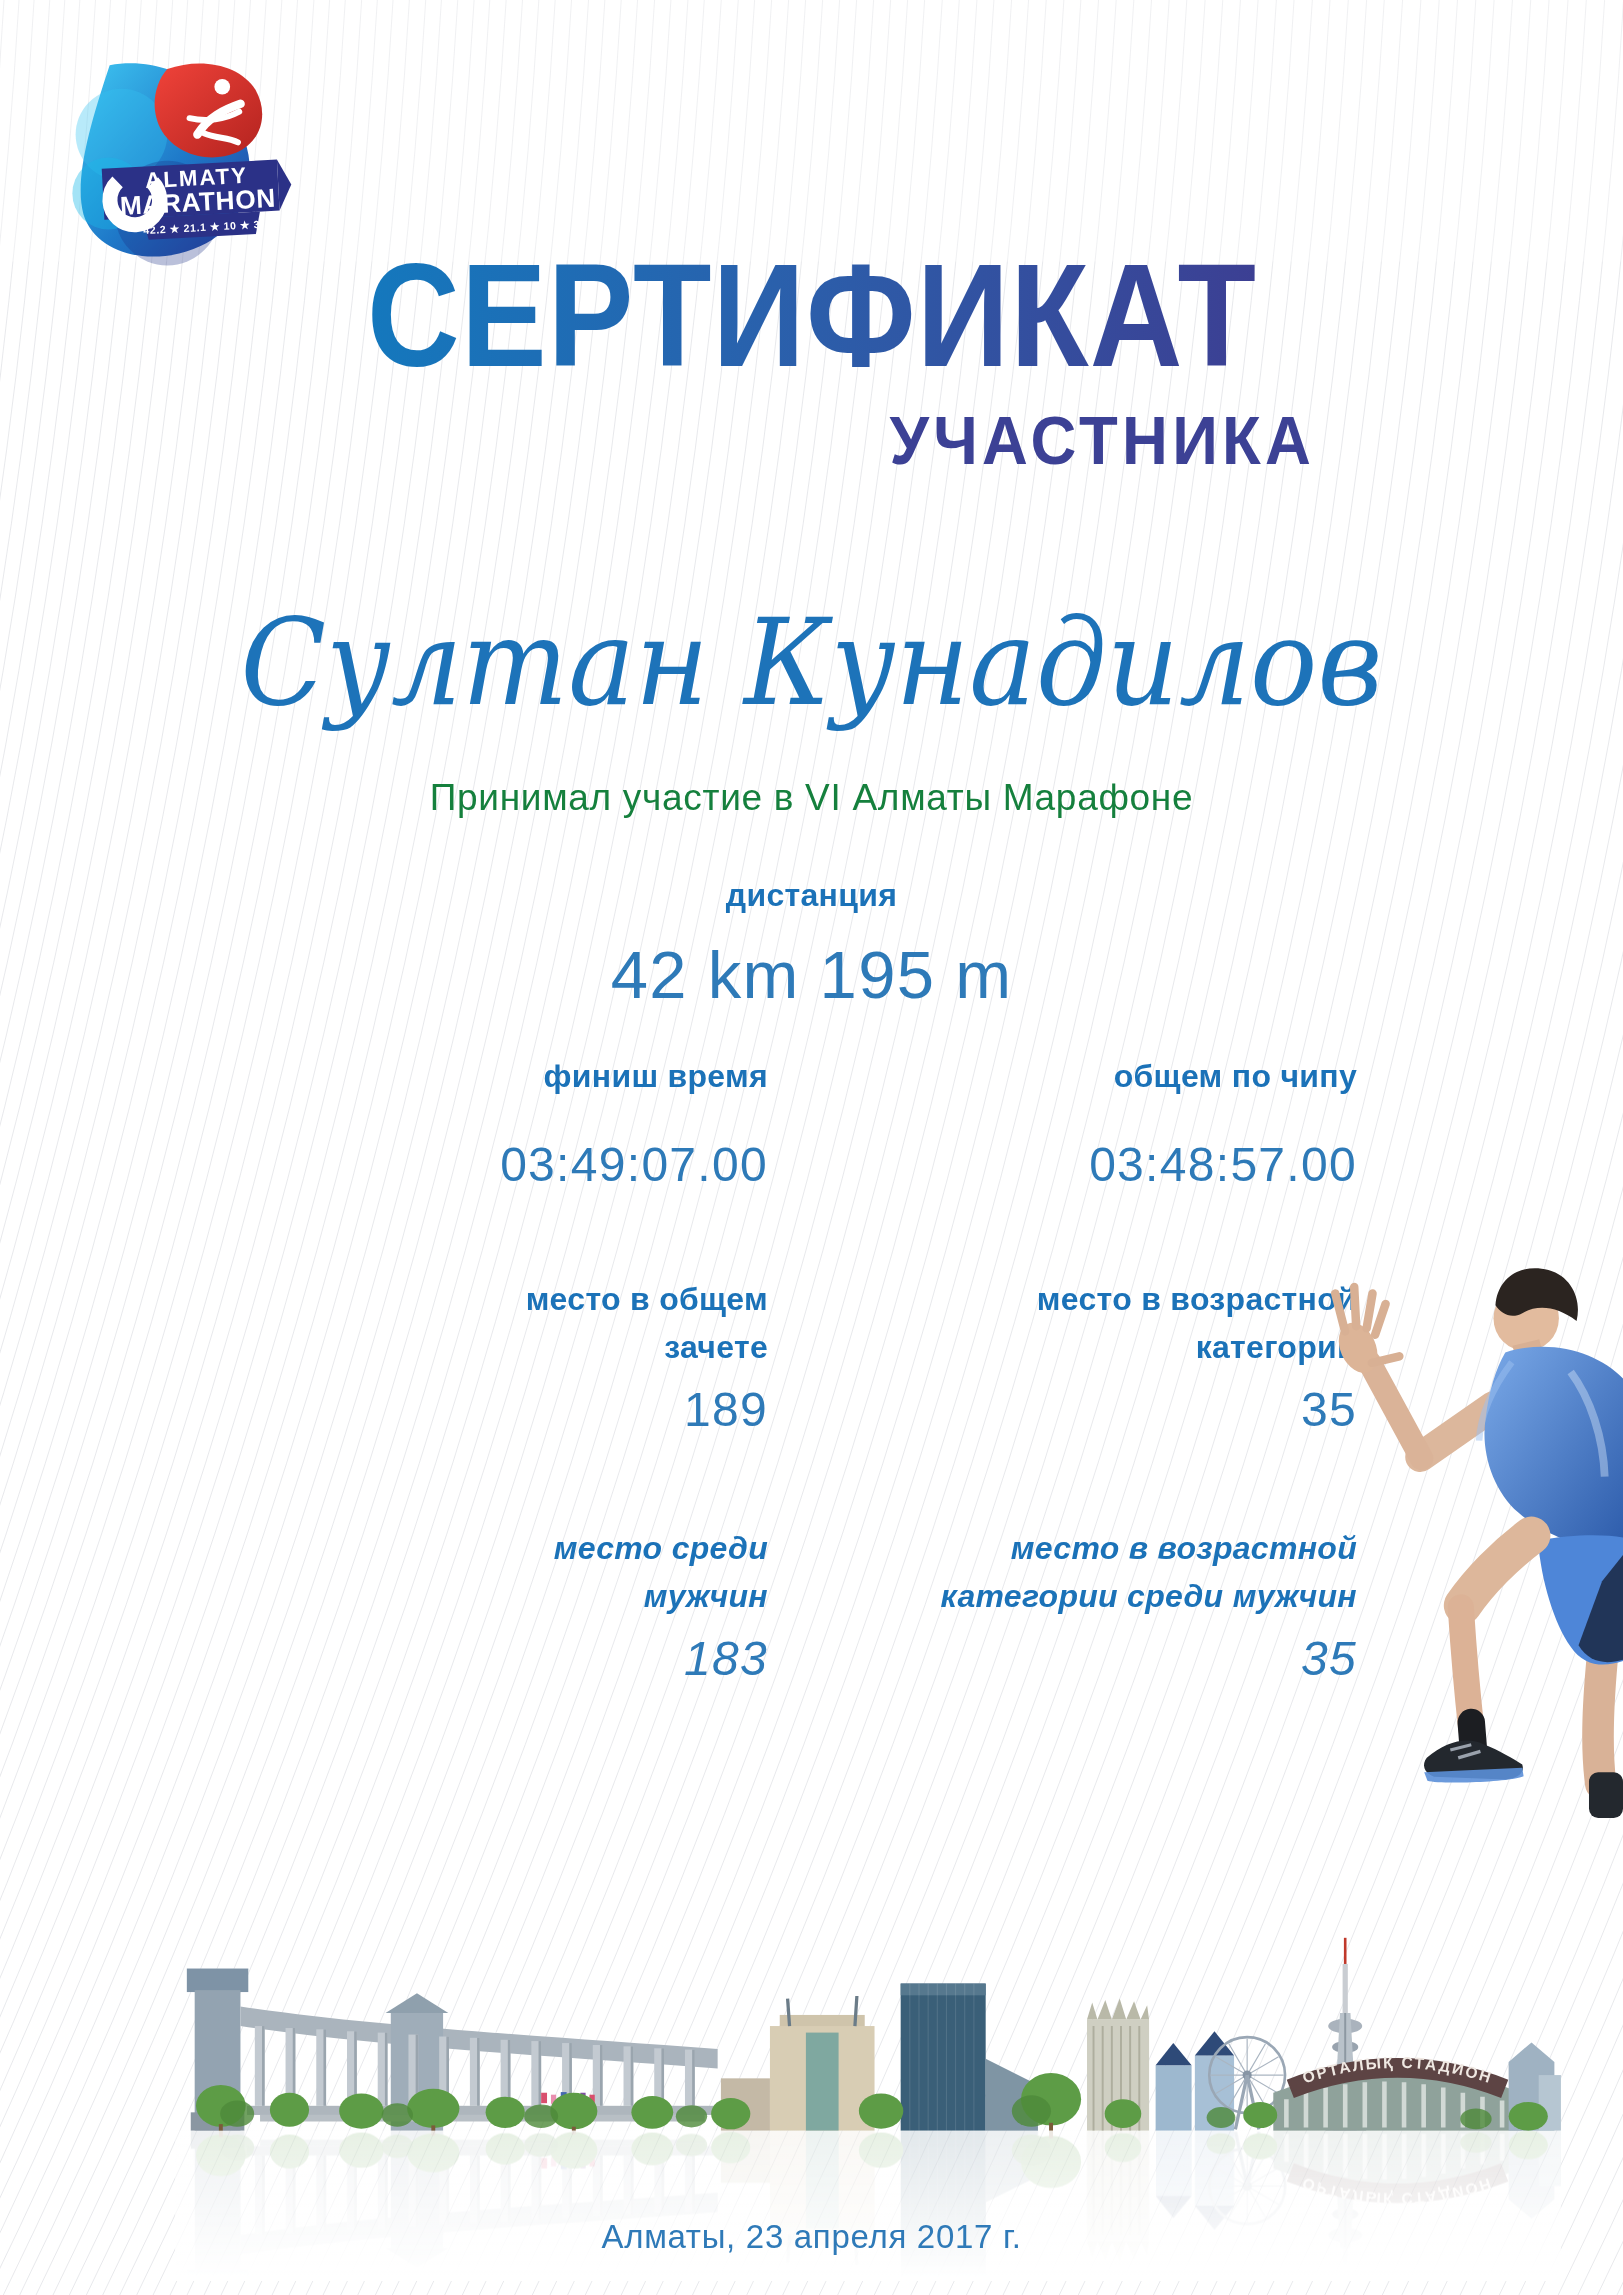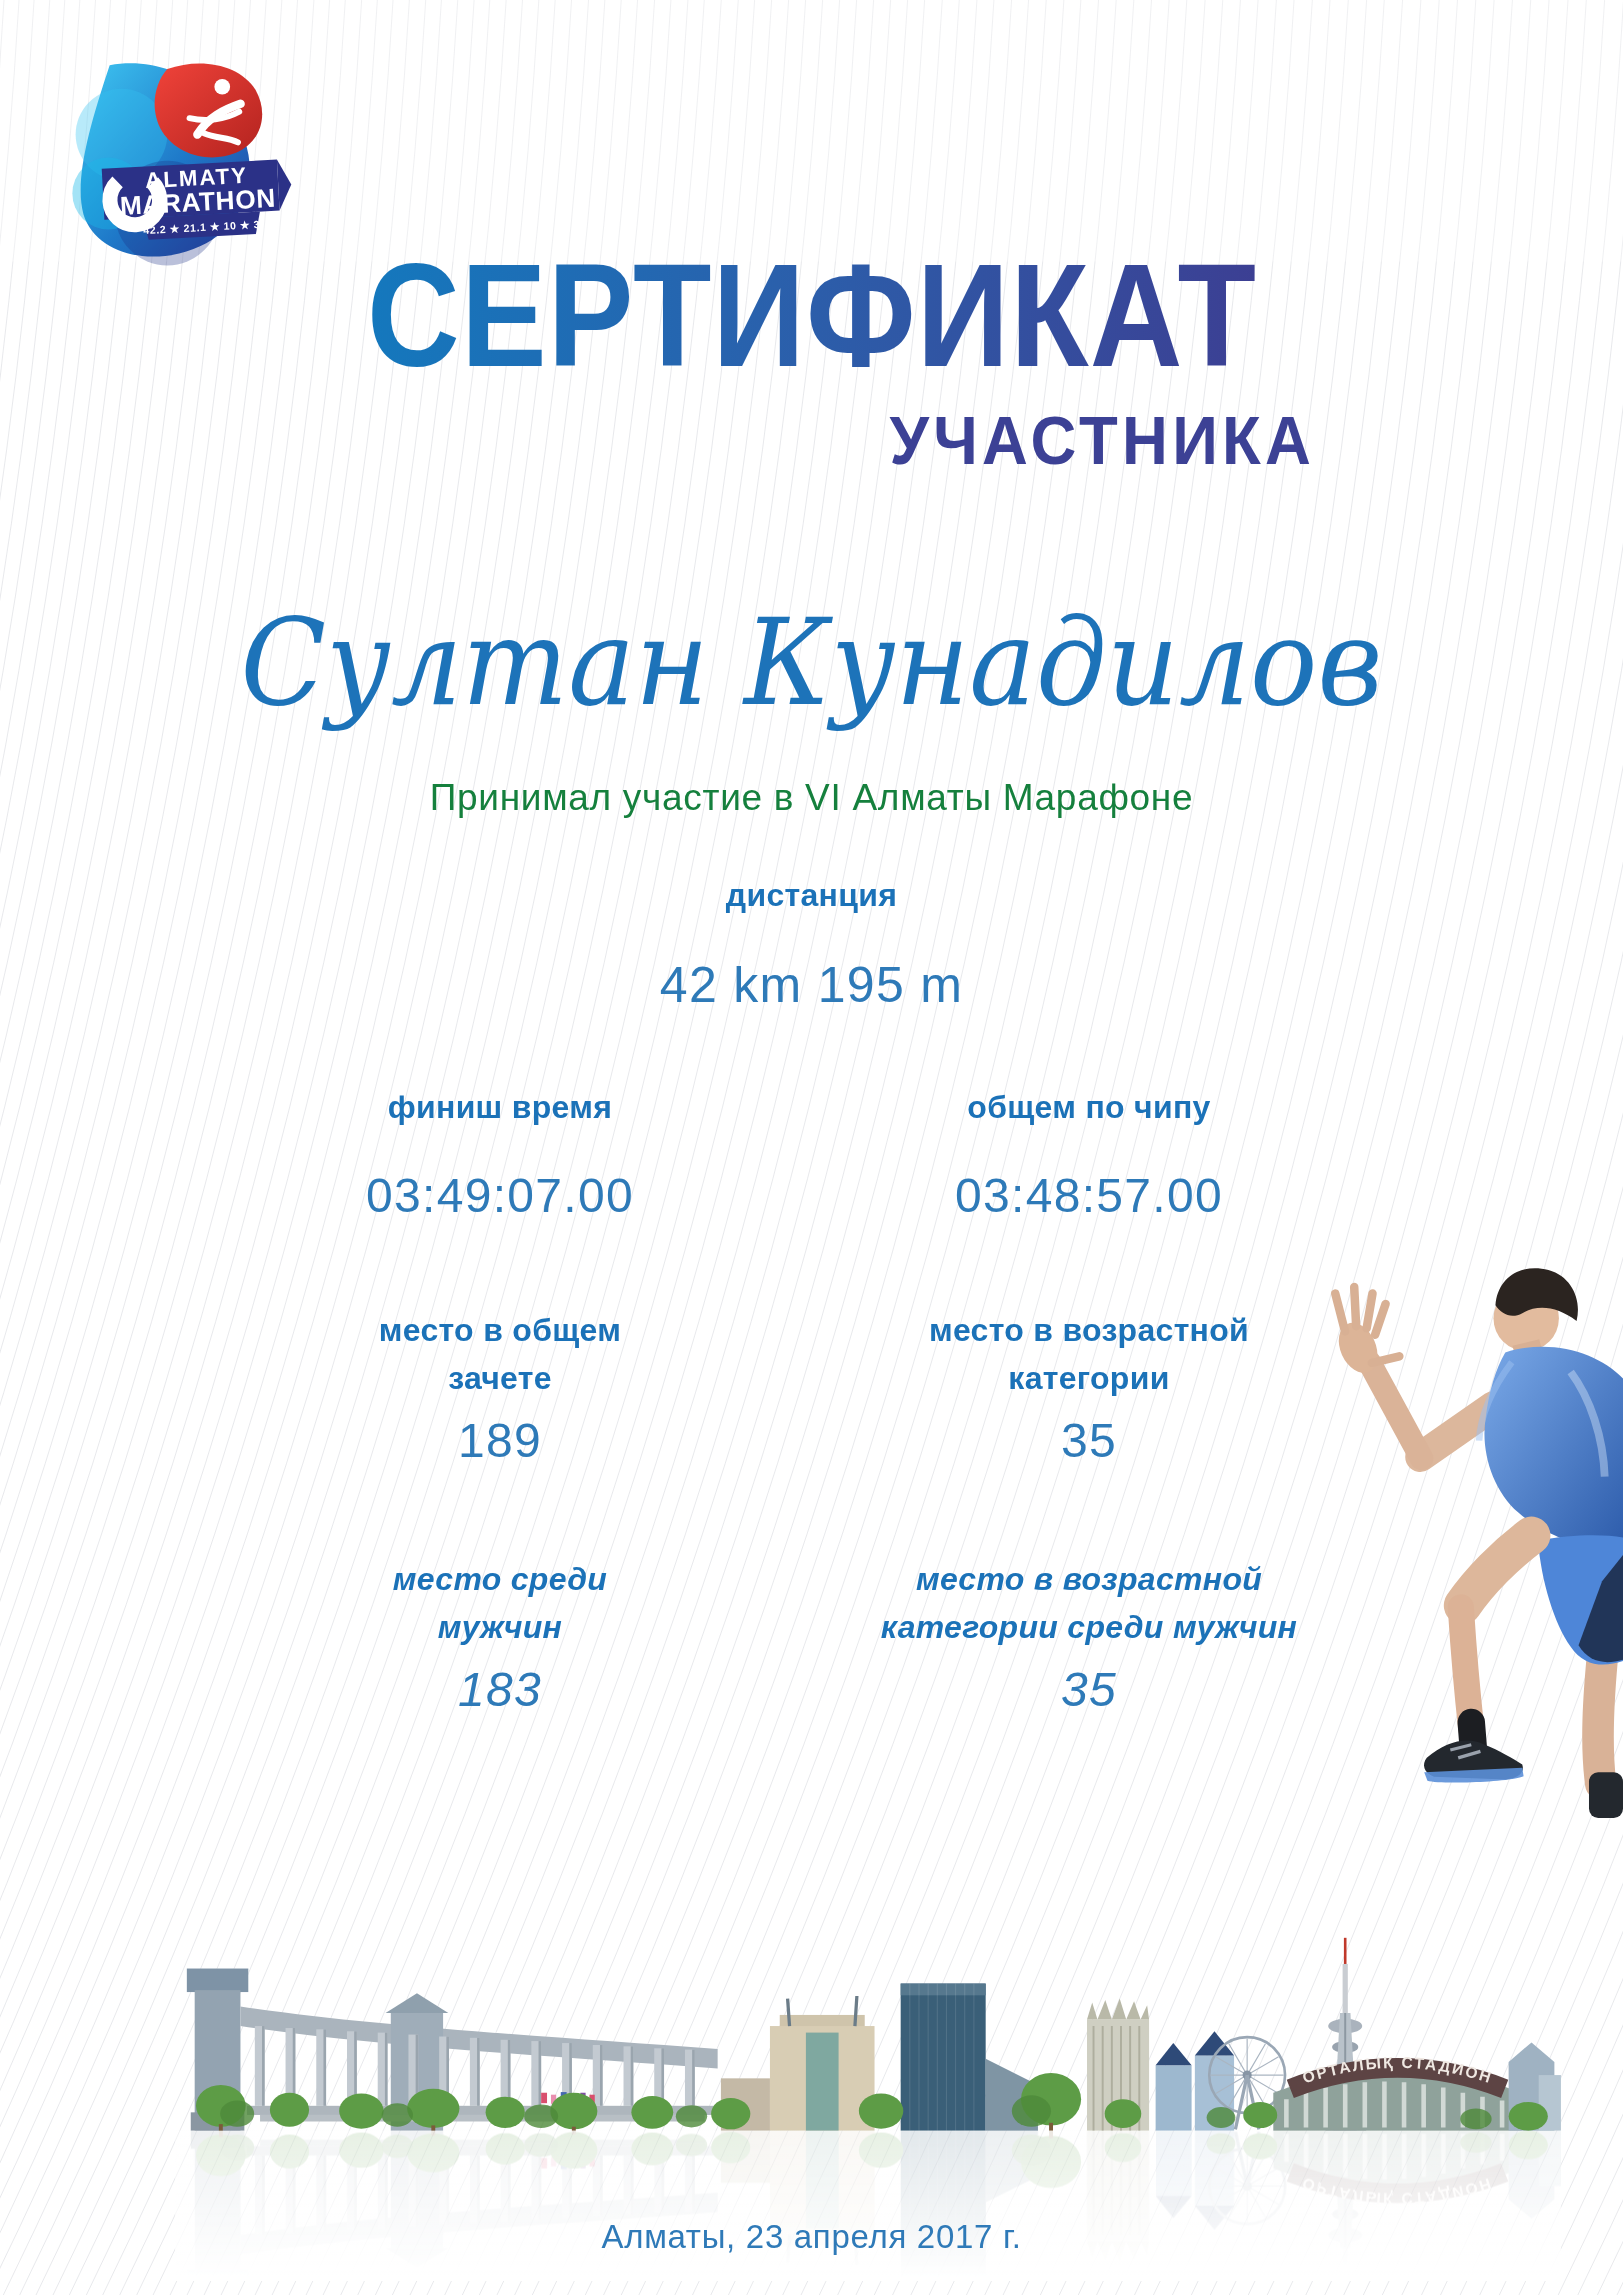--- a/index.html
+++ b/index.html
@@ -22,23 +22,23 @@
       margin:17px 2.6px 0 0;transform:scaleX(0.92);transform-origin:100% 50%;}
 
   .name{left:0;right:0;top:592px;text-align:center;font-family:"DejaVu Serif",serif;
         font-style:italic;font-size:119px;color:#1d73b9;transform:scaleX(0.94);line-height:1.2;}
   .participation{left:0;right:0;top:777px;text-align:center;font-size:37px;color:#15803d;letter-spacing:0.7px;}
 
   .block-label{font-size:32px;font-weight:700;color:#1b72b8;line-height:1.5;white-space:pre-line;letter-spacing:0.3px;}
   .block-value{font-size:48px;color:#2e7ab8;letter-spacing:1.3px;}
 
   .dist{left:0;right:0;top:871px;text-align:center;}
-  .dist .block-value{margin-top:37px;font-size:50px;text-align:center;}
-
-  .cell{position:absolute;width:536px;text-align:center;margin-top:31px;}
+  .dist .block-value{margin-top:17px;font-size:67px;text-align:center;}
+
+  .cell{position:absolute;width:536px;text-align:right;}
   .cl{left:232px;}  .cr{left:821px;}
   .row1{top:1052px;} .row2{top:1275px;} .row3{top:1524px;font-style:italic;}
   .row1 .block-value{margin-top:37px;}
   .row2 .block-value,.row3 .block-value{margin-top:10.5px;}
 
   .thanks{left:0;right:0;top:1844px;text-align:center;font-size:37px;color:#2f7ab8;letter-spacing:0.7px;}
   .footer-date{left:0;right:0;top:2218px;text-align:center;font-size:33px;color:#2f7ab8;z-index:4;letter-spacing:0.7px;}
 
   .skyline{left:175px;top:1928px;z-index:1;}
   .runner{right:0;top:1241px;z-index:1;}

